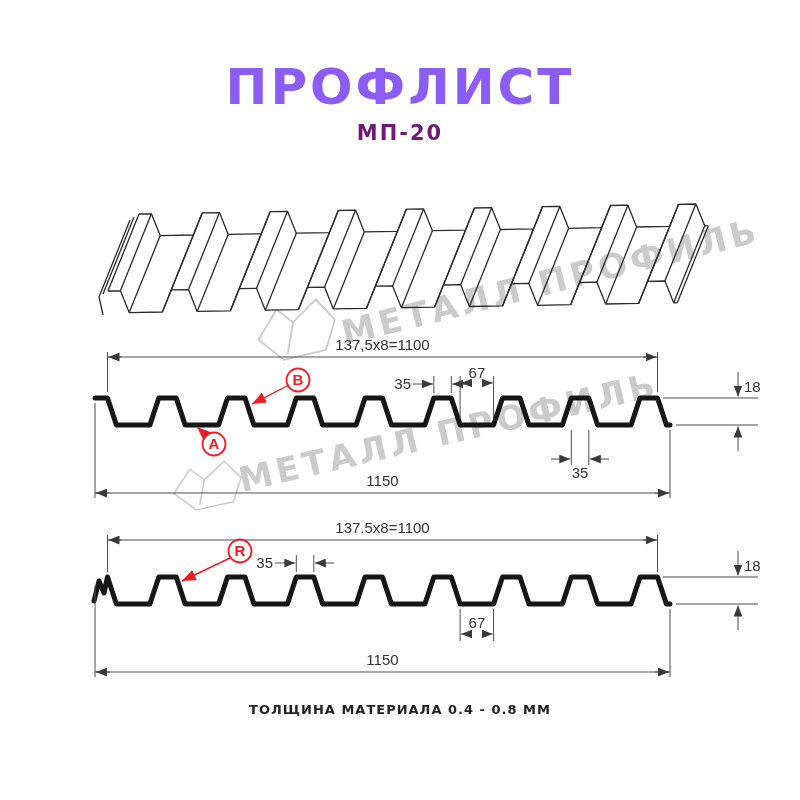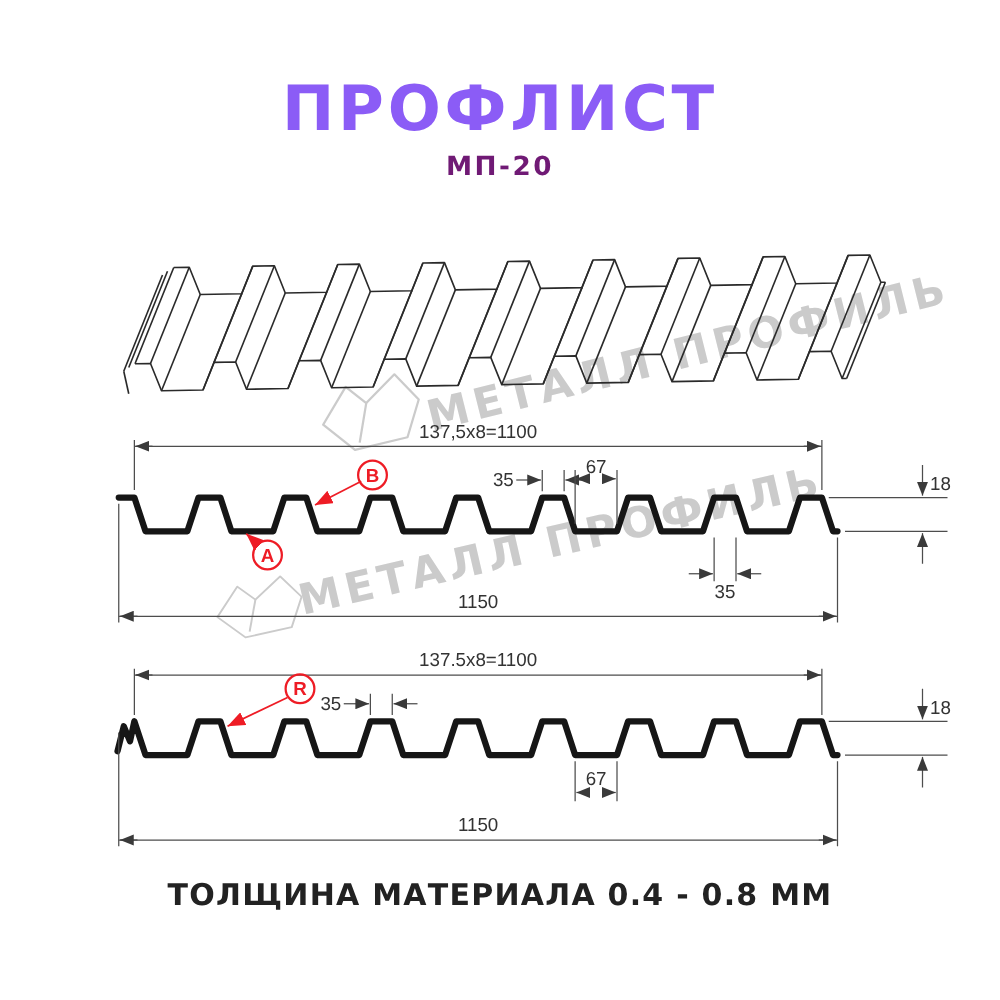--- a/index.html
+++ b/index.html
@@ -3,21 +3,21 @@
 <meta charset="utf-8">
 <style>
   html,body{margin:0;padding:0;background:#ffffff;}
   .page{position:relative;width:800px;height:800px;background:#fff;overflow:hidden;
         font-family:"DejaVu Sans","Liberation Sans",sans-serif;}
   .title{position:absolute;top:58px;left:0;width:800px;text-align:center;
          font-size:50px;font-weight:bold;color:#8b5cf6;letter-spacing:3px;margin:0;}
   .subtitle{position:absolute;top:121px;left:0;width:800px;text-align:center;
          font-size:21px;font-weight:bold;color:#701a75;letter-spacing:2px;}
   .caption{position:absolute;top:702px;left:0;width:800px;text-align:center;
-         font-size:24px;font-weight:bold;color:#222;letter-spacing:1px;}
+         font-size:13px;font-weight:bold;color:#222;letter-spacing:1px;}
   svg{position:absolute;top:0;left:0;}
   .profile{fill:none;stroke:#161616;stroke-width:5;stroke-linejoin:round;stroke-linecap:round;}
   .dim{stroke:#4d4d4d;stroke-width:1;fill:none;}
   .dim-text{font-family:"Liberation Sans","DejaVu Sans",sans-serif;font-size:15px;fill:#333;}
   .wm-text{font-family:"DejaVu Sans",sans-serif;font-size:34px;font-weight:bold;
            fill:#cbcbcb;letter-spacing:4px;}
   .wm-shape{fill:none;stroke:#cbcbcb;stroke-width:2.4;stroke-linejoin:round;}
   .lbl-circle{fill:none;stroke:#ee1c25;stroke-width:1.8;}
   .lbl-text{font-family:"Liberation Sans","DejaVu Sans",sans-serif;font-size:15px;
             font-weight:bold;fill:#ee1c25;}

